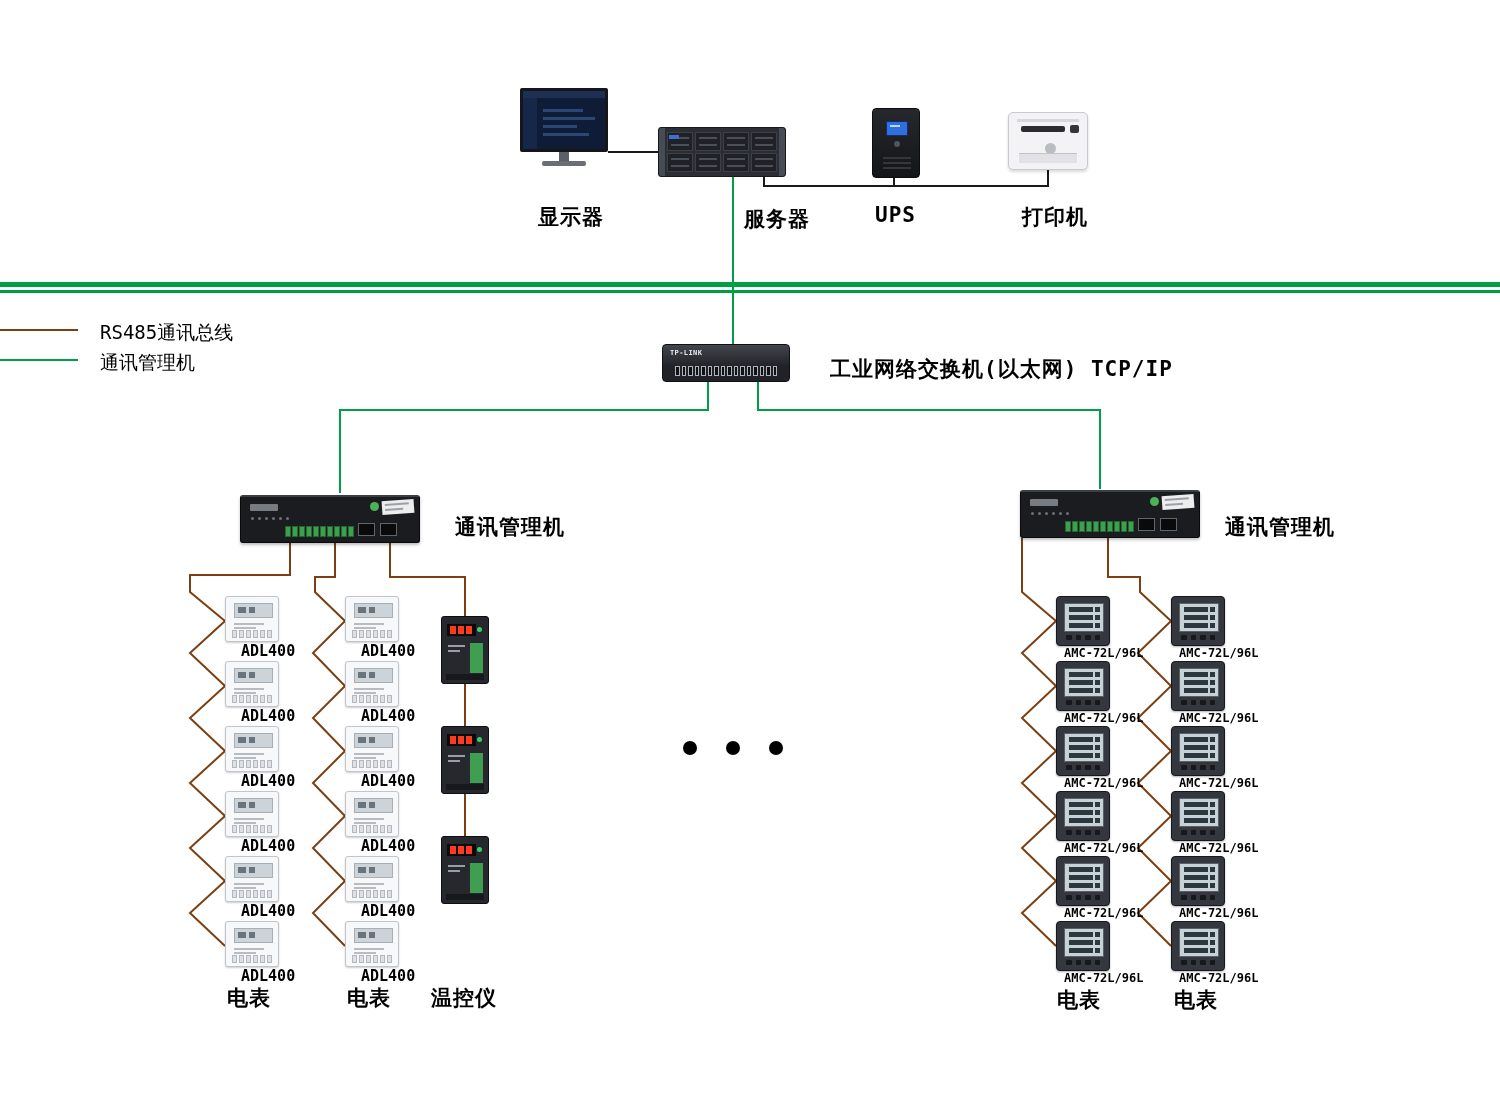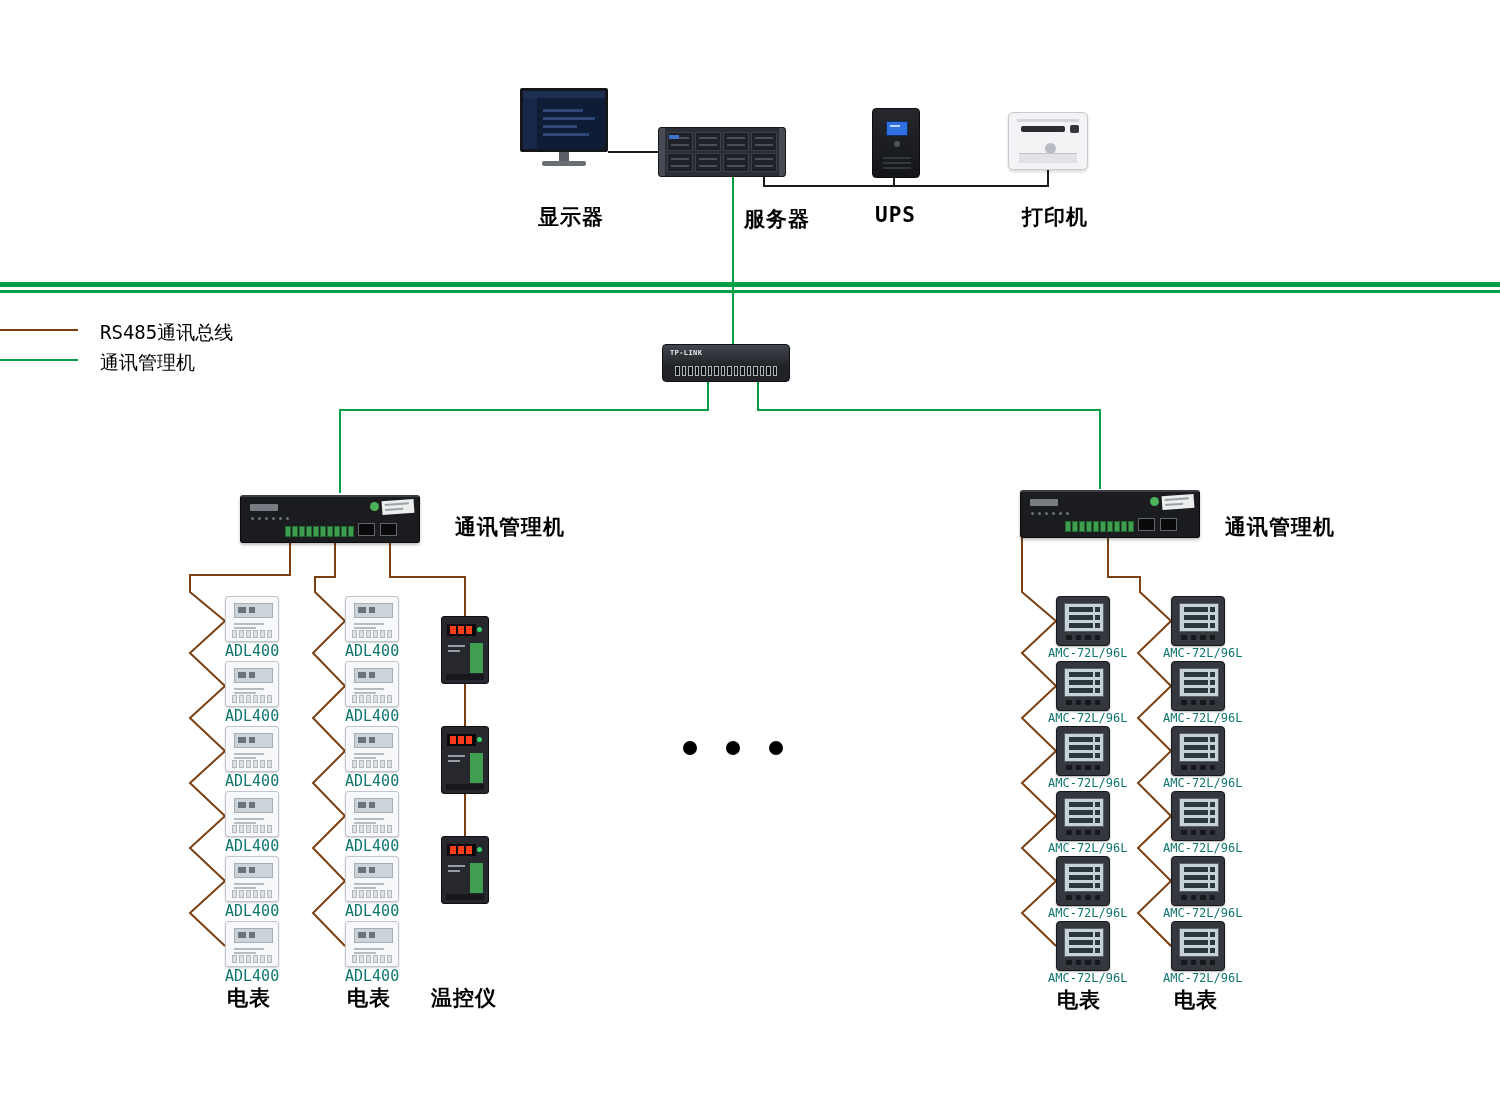--- a/index.html
+++ b/index.html
@@ -68,21 +68,21 @@
   .gw .sticker{position:absolute;right:5px;top:3px;width:32px;height:14px;background:#eceded;transform:rotate(-4deg);}
   .gw .sticker i{position:absolute;left:3px;height:2px;background:#9aa0a6;}
   .gw .sticker i:first-child{top:3px;width:24px;}
   .gw .sticker i:last-child{top:8px;width:18px;}
   .gw .gdot{position:absolute;right:40px;top:5px;width:9px;height:9px;border-radius:50%;background:#4cb25a;}
 
   
   .col{position:absolute;width:110px;}
   .unit{position:relative;display:block;box-sizing:border-box;}
   .unit i{display:block;}
-  .unit-label{display:block;font-size:15px;font-weight:400;line-height:19px;height:19px;white-space:nowrap;color:#0f766e;}
+  .unit-label{display:block;font-size:15px;font-weight:700;line-height:19px;height:19px;white-space:nowrap;color:#000000;margin-left:16px;}
   .amc-col .unit{margin-left:8px;}
   .amc-col .unit-label{font-size:12px;line-height:15px;height:15px;}
 
   .unit.adl{width:54px;height:46px;background:#f7f8fa;border:1px solid #c2c6cc;border-radius:3px;box-shadow:0 1px 2px rgba(0,0,0,.2);}
   .unit.adl .lcd{position:absolute;left:8px;top:6px;width:37px;height:13px;background:#ccd4d9;border:1px solid #a6afb6;}
   .unit.adl .lcd i{position:absolute;top:3px;height:6px;width:8px;background:#69747c;}
   .unit.adl .lcd i:first-child{left:3px;}
   .unit.adl .lcd i:last-child{left:14px;width:6px;}
   .unit.adl .ln{position:absolute;left:8px;height:2px;background:#b7bcc3;}
   .unit.adl .ln1{top:26px;width:30px;}
@@ -232,20 +232,21 @@
         <i></i>
         <i></i>
         <i></i>
         <i></i>
         <i></i>
         <i></i>
         <i></i>
         <i></i>
     </div>
   </div>
+  <div class="lbl" style="left:830px;top:355px">工业网络交换机(以太网) TCP/IP</div>
 
   <div class="gw gw-art" style="left:240px;top:495px">
       <i class="logo"></i>
       <i class="leds">
         <i></i>
         <i></i>
         <i></i>
         <i></i>
         <i></i>
         <i></i>

